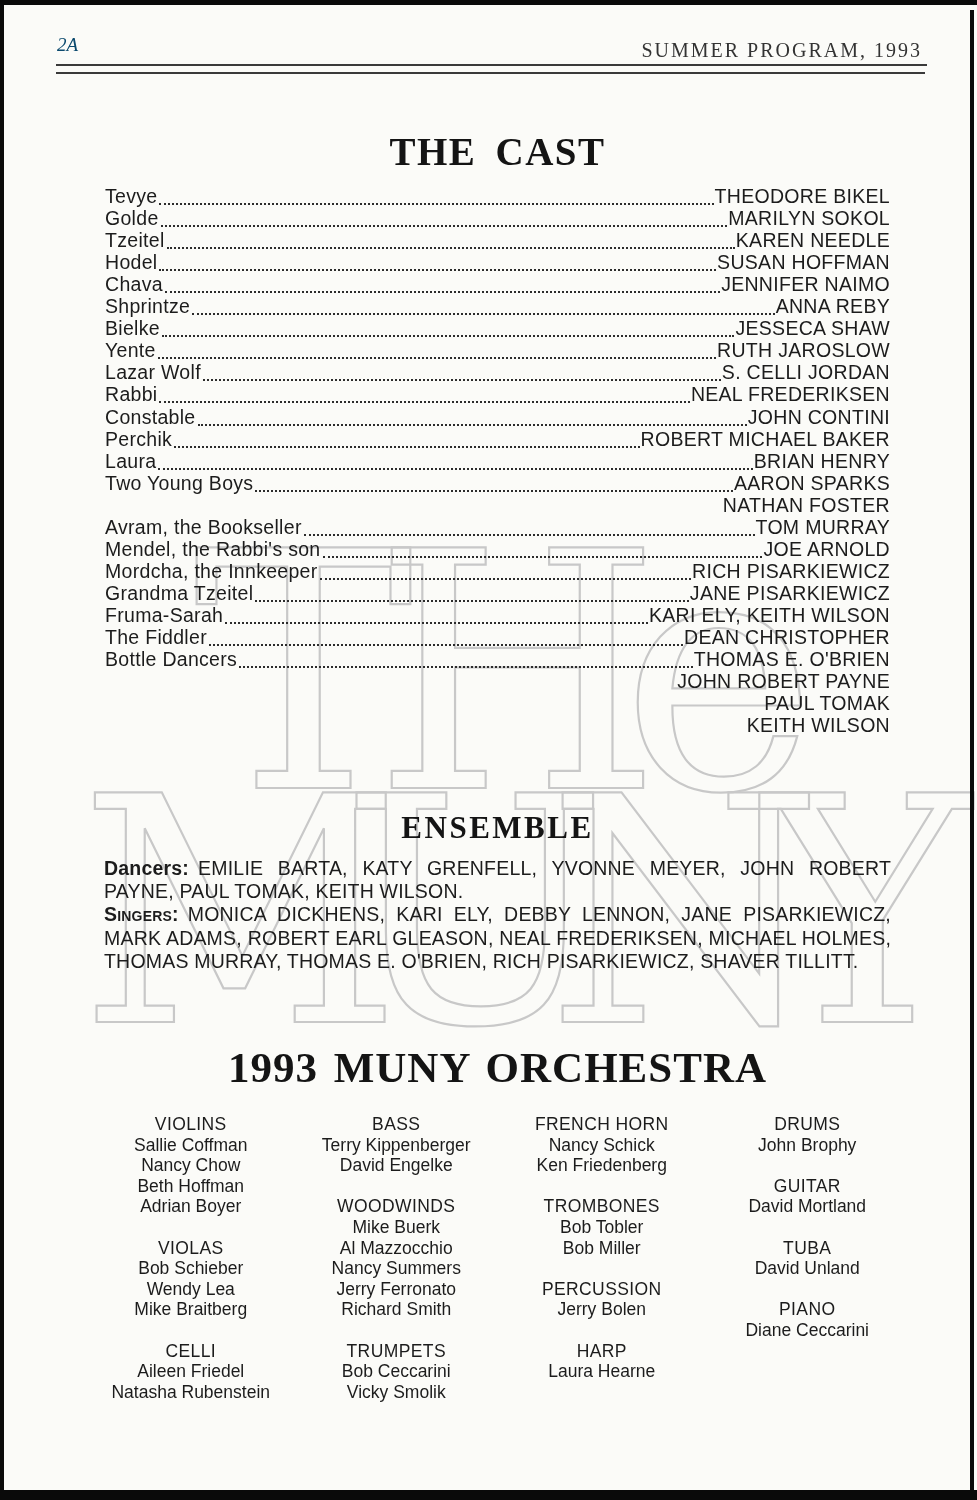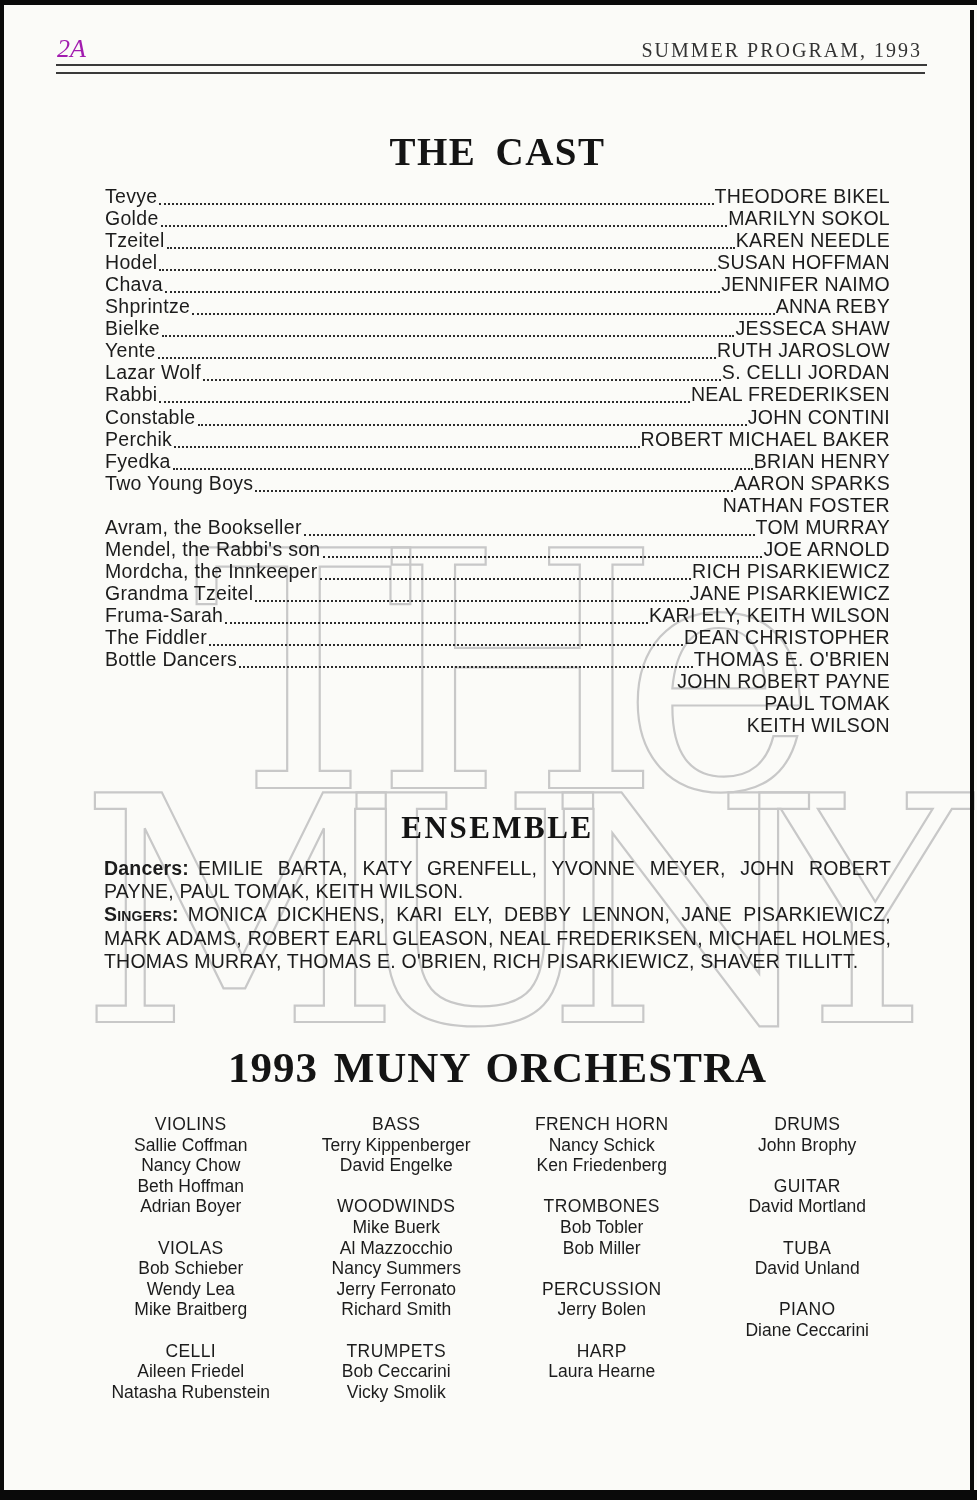--- a/index.html
+++ b/index.html
@@ -15,21 +15,21 @@
   .edge-right  { position:absolute; right:3px; top:10px; width:4px; bottom:0; background:#0a0a0a; z-index:3; }
 
   .watermark { position:absolute; left:0; top:0; z-index:0; }
   .watermark text { fill:none; stroke:#c8c8c8; stroke-width:2.2; font-family:"DejaVu Serif", serif; }
 
   .content { position:absolute; inset:0; z-index:1; }
 
   
   .pg-num {
     position:absolute; left:57px; top:34px;
-    font-family:"Liberation Serif", serif; font-style:italic; font-size:26px; color:#a21caf;
+    font-family:"Liberation Serif", serif; font-style:italic; font-size:19px; color:#0c4a6e;
   }
   .hdr-right {
     position:absolute; right:55px; top:39px;
     font-family:"Liberation Serif", serif; font-size:20px; letter-spacing:2px; color:#333;
   }
   .rule1 { position:absolute; left:56px; right:50px; top:64px; height:2px; background:#3a3a3a; }
   .rule2 { position:absolute; left:56px; right:52px; top:72px; height:2px; background:#3a3a3a; }
 
   
   .cast-title {
@@ -148,21 +148,21 @@
           <span class="role">Constable</span>
           <span class="leader"></span>
           <span class="performer">JOHN CONTINI</span>
         </div>
         <div class="cast-row">
           <span class="role">Perchik</span>
           <span class="leader"></span>
           <span class="performer">ROBERT MICHAEL BAKER</span>
         </div>
         <div class="cast-row">
-          <span class="role">Fyedka</span>
+          <span class="role">Laura</span>
           <span class="leader"></span>
           <span class="performer">BRIAN HENRY</span>
         </div>
         <div class="cast-row">
           <span class="role">Two Young Boys</span>
           <span class="leader"></span>
           <span class="performer">AARON SPARKS</span>
         </div>
         <div class="cast-row cont">
           <span class="performer">NATHAN FOSTER</span>

